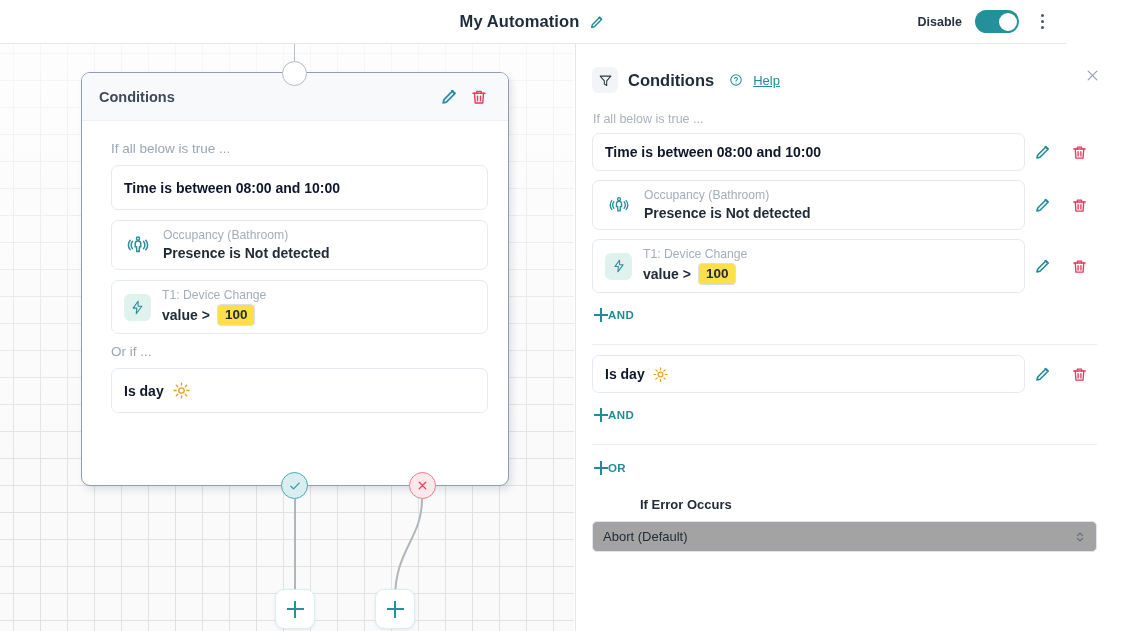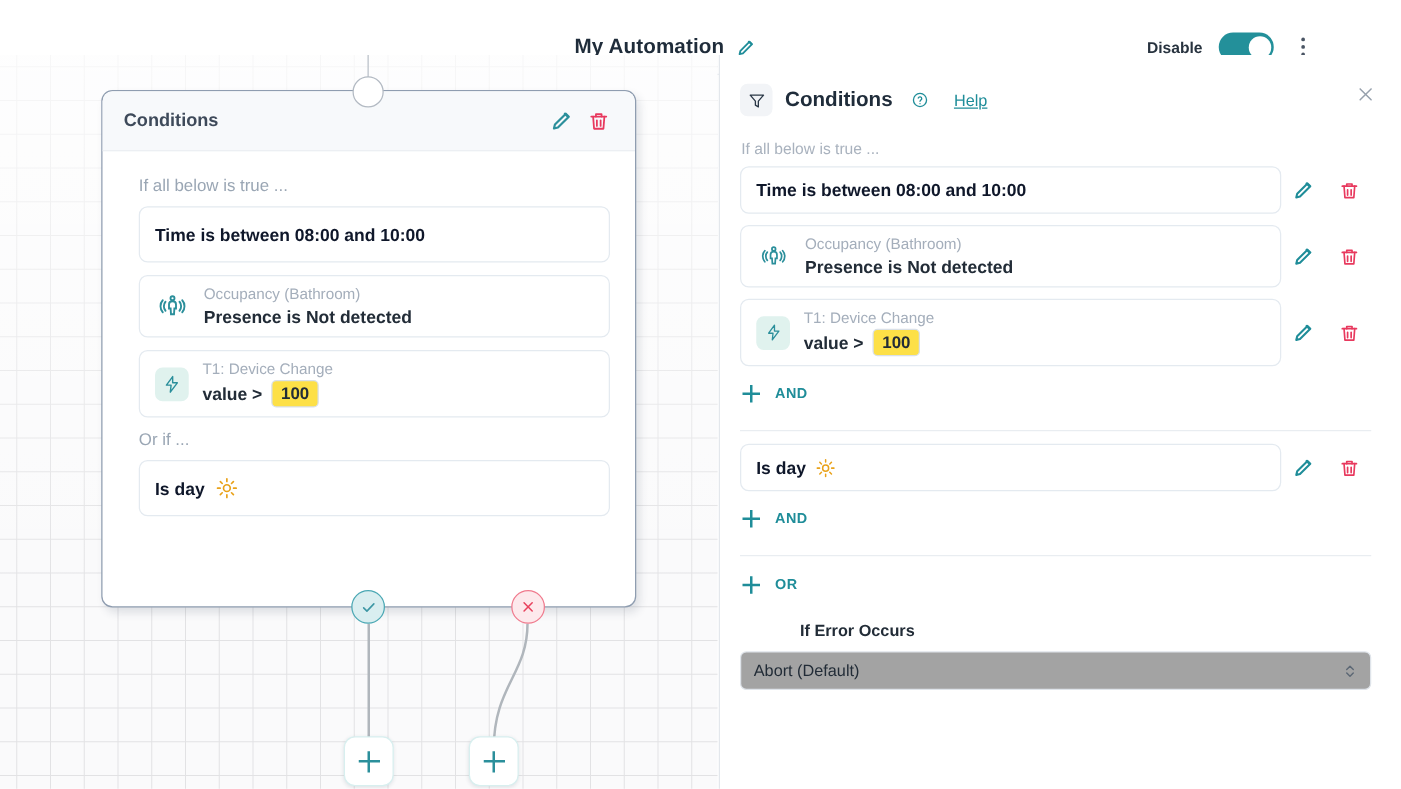--- a/index.html
+++ b/index.html
@@ -7,21 +7,21 @@
   body {
     width: 1121px; height: 631px;
     font-family: "Liberation Sans", sans-serif;
     background: #ffffff;
     color: #2f3e4e;
     overflow: hidden;
   }
 
   
   .topbar {
-    position: absolute; top: 16px; left: 0; width: 1066px; height: 44px;
+    position: absolute; top: 0; left: 0; width: 1066px; height: 44px;
     background: #ffffff; border-bottom: 1px solid #e3e7ec;
     display: flex; align-items: center; padding-left: 40px;
   }
   .topbar-title-wrap {
     position: absolute; left: 0; right: 0; top: 0; height: 43px;
     display: flex; align-items: center; justify-content: center; gap: 9px;
   }
   .topbar-title {
     font-size: 16.5px; font-weight: bold; color: #1f2c3a; letter-spacing: .1px;
   }
@@ -134,35 +134,35 @@
     position: absolute; top: 44px; left: 575px; width: 546px; height: 587px;
     background: #fff; border-left: 1px solid #e3e7ec;
     padding: 18px 24px 0 16px; overflow: hidden;
   }
   .panel-head { display: flex; align-items: center; gap: 10px; height: 36px; }
   .filter-badge {
     width: 26px; height: 26px; border-radius: 6px; background: #f2f4f7;
     display: flex; align-items: center; justify-content: center; flex: none;
   }
   .panel-title { font-size: 16.5px; font-weight: bold; color: #1f2c3a; }
-  .help-link { display: flex; align-items: center; gap: 20px; margin-left: 5px; cursor: pointer; }
+  .help-link { display: flex; align-items: center; gap: 10px; margin-left: 5px; cursor: pointer; }
   .help-text { font-size: 13px; color: #1f8d99; text-decoration: underline; }
   .panel-close { position: absolute; right: 18px; top: 20px; width: 22px; height: 22px;
                  display: flex; align-items: center; justify-content: center; cursor: pointer; }
   .p-grp-label { font-size: 12.5px; color: #a9b2be; margin: 14px 0 7px 1px; }
   .p-grp-label b { color: #2b3847; font-weight: bold; }
   .p-row { display: flex; align-items: center; gap: 0; margin-bottom: 9px; }
   .p-field {
     flex: 1; border: 1px solid #e4eaf0; border-radius: 7px; background: #fff;
     min-height: 38px; padding: 7px 12px; display: flex; align-items: center; gap: 11px;
   }
   .p-field.tall { min-height: 48px; }
   .p-act { width: 36px; display: flex; align-items: center; justify-content: center; cursor: pointer; }
   .p-add {
-    display: flex; align-items: center; gap: 12px; margin: 6px 0 0 2px;
+    display: flex; align-items: center; gap: 0; margin: 6px 0 0 2px;
     cursor: pointer; height: 26px;
   }
   .p-add-plus { position: relative; width: 14px; height: 14px; }
   .p-add-plus:before, .p-add-plus:after { content:""; position:absolute; background:#1f8d99; }
   .p-add-plus:before { left:0; top:6px; width:14px; height:2px; }
   .p-add-plus:after  { top:0; left:6px; height:14px; width:2px; }
   .p-add-text { font-size: 11.5px; font-weight: bold; letter-spacing: .4px; color: #1f8d99; }
   .p-divider { height: 1px; background: #e9edf1; margin: 16px 0 10px 0; }
   .p-sec-title { font-size: 13px; font-weight: bold; color: #222c37; margin-top: 16px; padding-left: 48px; }
   .p-sec-desc { font-size: 12.8px; color: #a9b2be; line-height: 17px; margin-top: 3px; width: 500px; }

